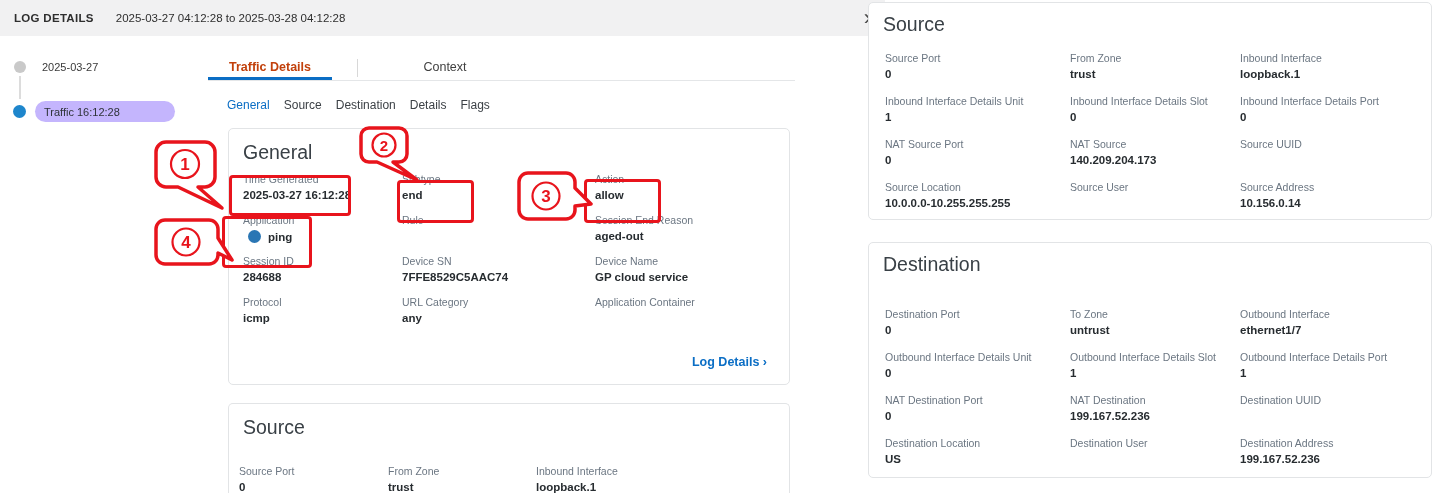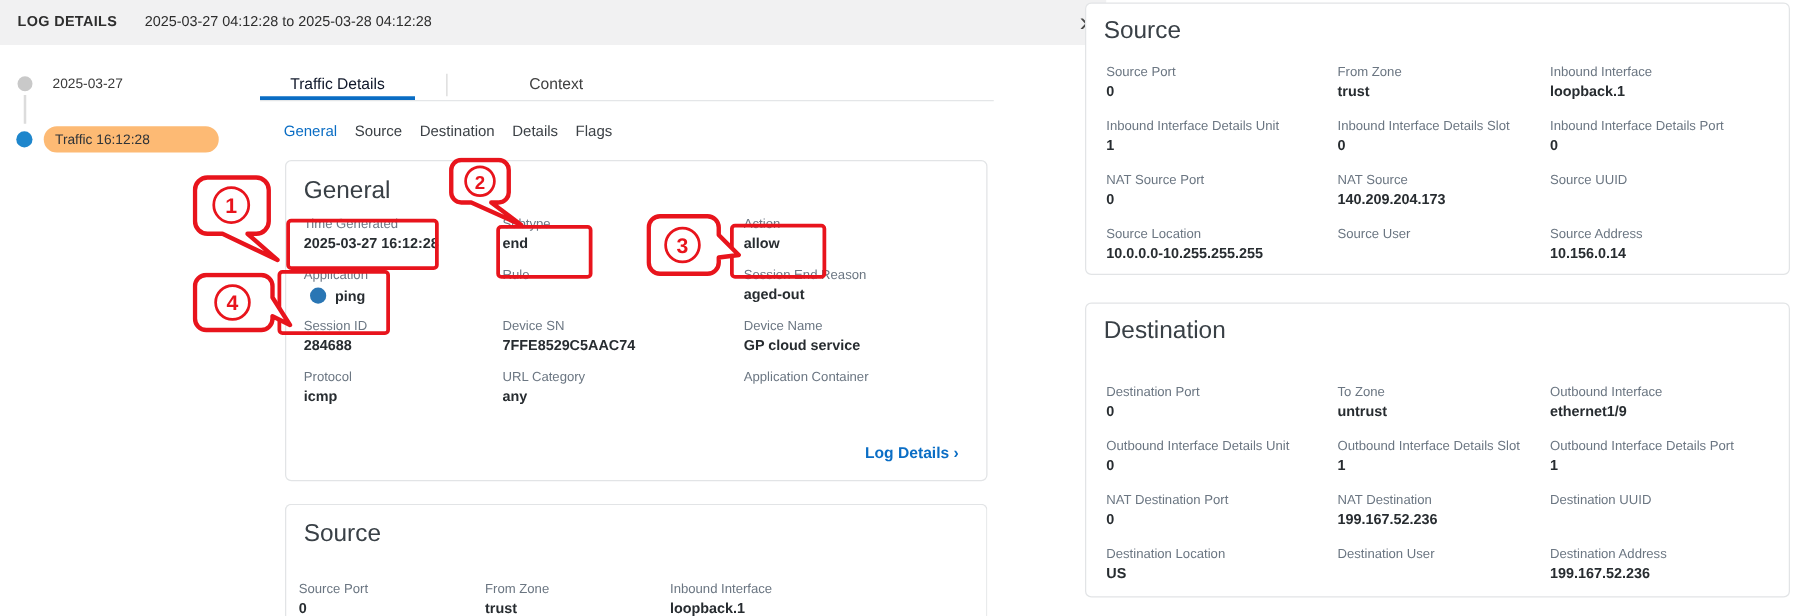--- a/index.html
+++ b/index.html
@@ -13,26 +13,26 @@
   .header-title { font-size:11.5px; font-weight:700; color:#2e2e2e; letter-spacing:.3px; }
   .header-range { font-size:11.5px; color:#2e2e2e; margin-left:22px; }
   .header-chevron { margin-left:auto; font-size:22px; font-weight:300; color:#4a4a4a;
                     line-height:20px; cursor:pointer; }
 
   
   .tl-date { left:42px; top:61px; font-size:11px; color:#3a3a3a; }
   .tl-dot-gray { left:14px; top:61px; width:12px; height:12px; border-radius:50%; background:#c9c9c9; }
   .tl-line { left:19px; top:76px; width:2px; height:23px; background:#dcdcdc; }
   .tl-dot-blue { left:13px; top:105px; width:13px; height:13px; border-radius:50%; background:#1e86cc; }
-  .tl-pill { left:35px; top:101px; width:140px; height:21px; background:#fdba74; border-radius:11px;
+  .tl-pill { left:35px; top:101px; width:140px; height:21px; background:#c4b5fd; border-radius:11px;
              font-size:11px; color:#2e3338; display:flex; align-items:center; padding-left:9px; cursor:pointer; }
 
   
   .tab-traffic { left:208px; top:60px; width:124px; text-align:center; font-size:12.5px;
-                 font-weight:400; color:#0f172a; cursor:pointer; }
+                 font-weight:700; color:#c2410c; cursor:pointer; }
   .tab-context { left:405px; top:60px; width:80px; text-align:center; font-size:12.5px;
                  color:#404040; cursor:pointer; }
   .tab-underline { left:208px; top:77px; width:124px; height:3px; background:#0a6dc4; }
   .tab-hairline { left:208px; top:80px; width:587px; height:1px; background:#e4e6e8; }
   .tab-divider { left:357px; top:59px; width:1px; height:18px; background:#d8d8d8; }
 
   .subtabs { left:227px; top:98px; display:flex; gap:14px; font-size:12px; color:#3c4146; }
   .subtab { cursor:pointer; }
   .subtab.active { color:#0a6dc4; }
 
@@ -274,21 +274,21 @@
         <div class="field-value">0</div>
       </div>
 
       <div class="field">
         <div class="field-label">To Zone</div>
         <div class="field-value">untrust</div>
       </div>
 
       <div class="field">
         <div class="field-label">Outbound Interface</div>
-        <div class="field-value">ethernet1/9</div>
+        <div class="field-value">ethernet1/7</div>
       </div>
 
       <div class="field">
         <div class="field-label">Outbound Interface Details Unit</div>
         <div class="field-value">0</div>
       </div>
 
       <div class="field">
         <div class="field-label">Outbound Interface Details Slot</div>
         <div class="field-value">1</div>

